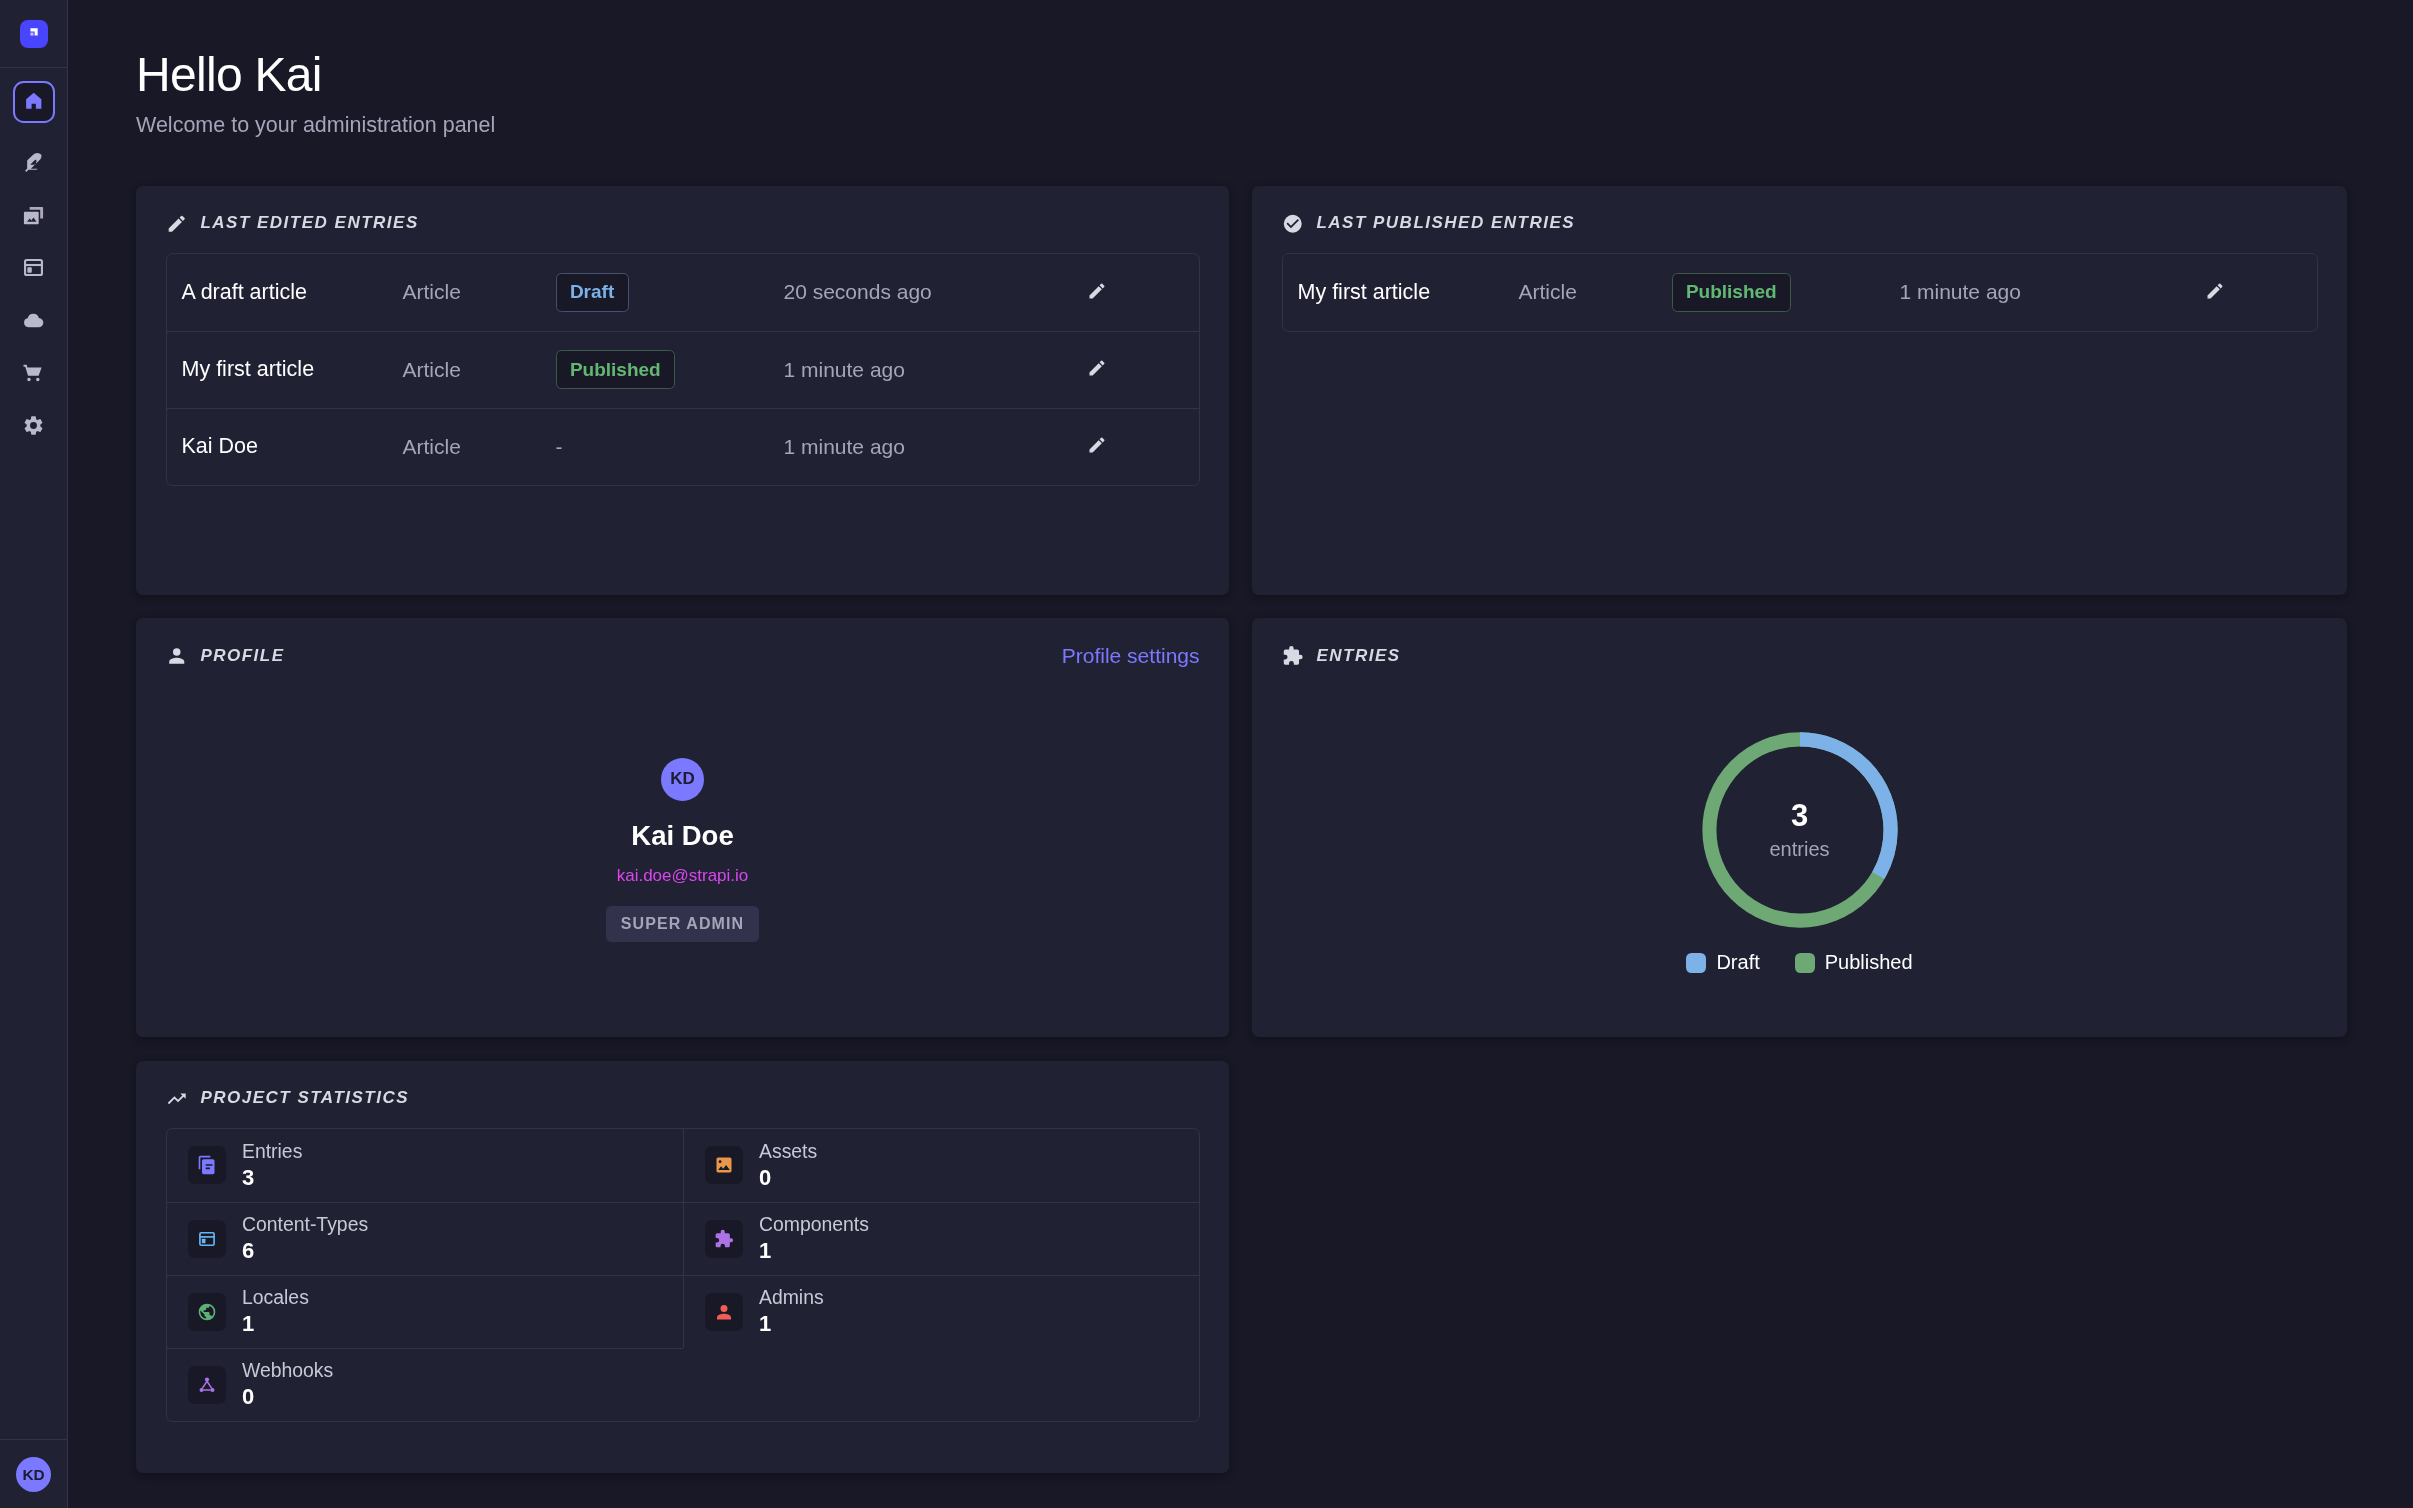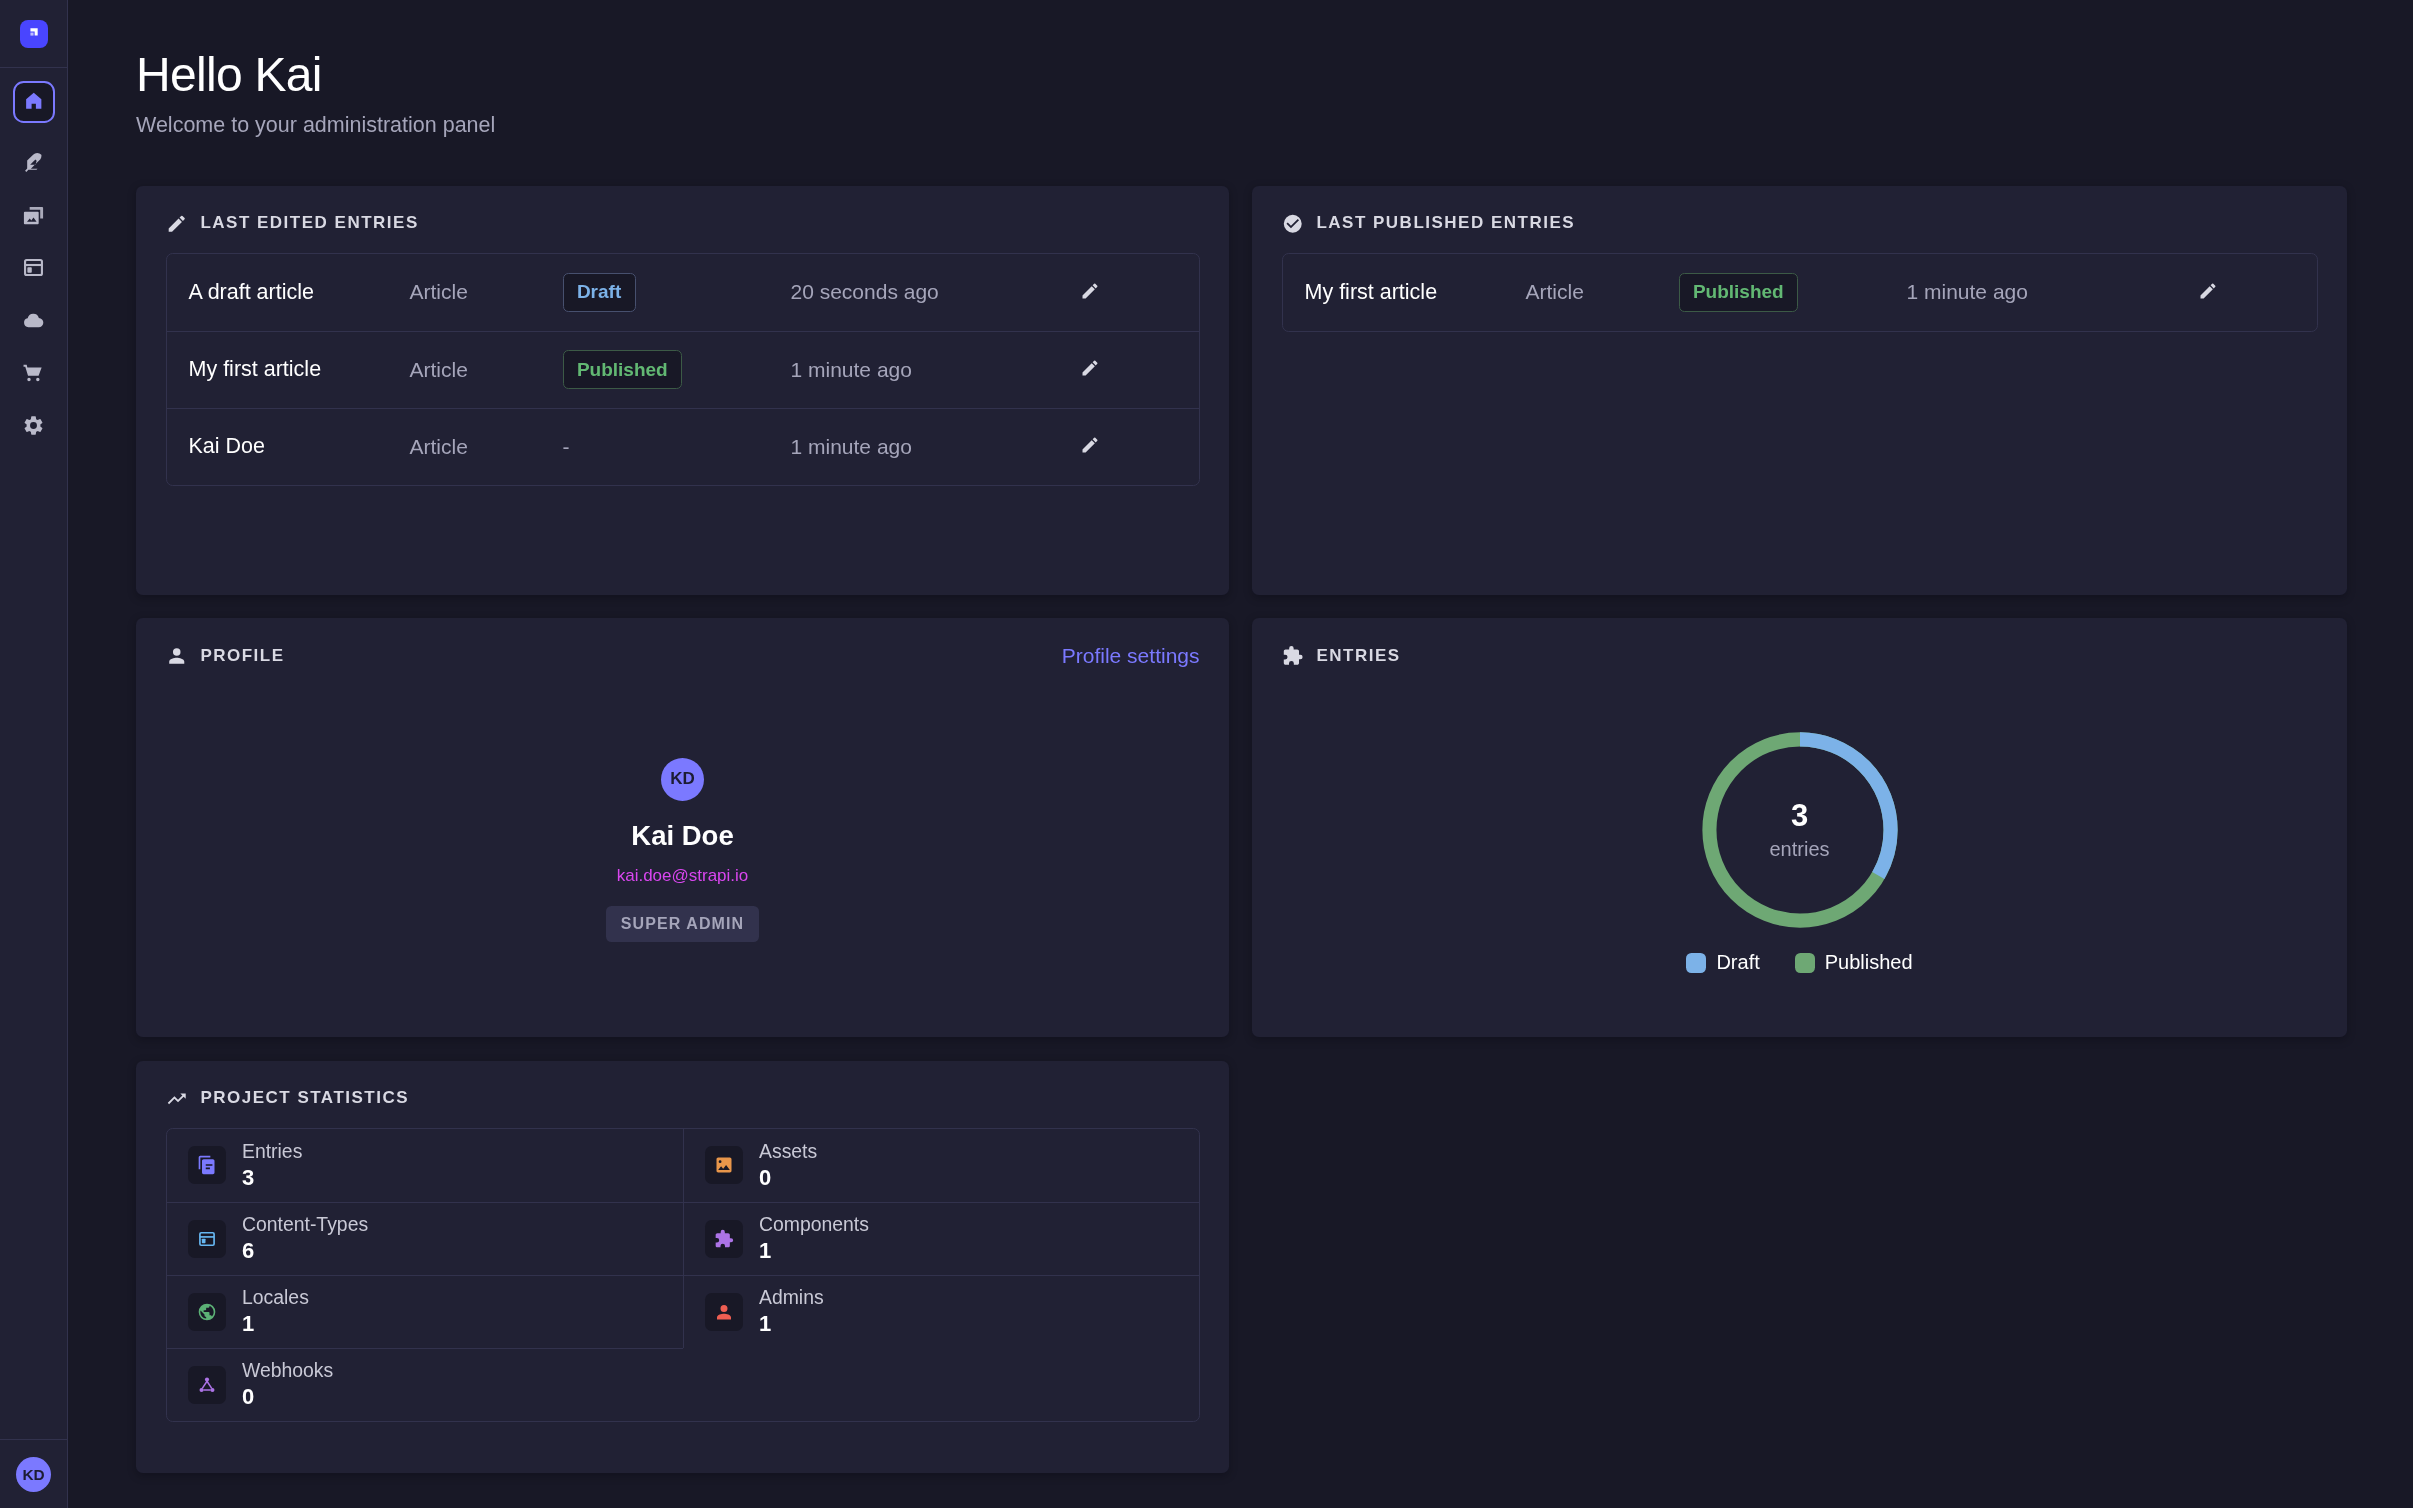--- a/index.html
+++ b/index.html
@@ -58,31 +58,31 @@
   .card {
     background:#212134; border-radius:6.7px;
     box-shadow:0 2.7px 8px rgba(3,3,12,.28);
     padding:23px 29.5px 29.5px;
   }
   .card-header { display:flex; align-items:center; gap:13.4px; height:29.5px; }
   .card-header .hicon { width:21.5px; height:21.5px; color:#d9d9e3; flex-shrink:0; }
   .card-header .hicon svg { width:21.5px; height:21.5px; }
   .card-title {
     font-size:17px; font-weight:bold; letter-spacing:1.5px;
-    color:#d9d9e3; text-transform:uppercase;
+    color:#d9d9e3; text-transform:uppercase;font-style:italic;
   }
   .card-header .spacer { flex:1; }
   .profile-link { font-size:21px; color:#7b79ff; cursor:pointer; text-decoration:none; }
 
   
   .entry-table {
     margin-top:14.7px; border:0.7px solid #32324d; border-radius:6.7px;
     overflow:hidden;
   }
-  .entry-row { display:flex; align-items:center; height:77px; padding:0 22px; }
+  .entry-row { display:flex; align-items:center; height:77px; padding:0 15px; }
   .entry-row + .entry-row { border-top:0.7px solid #32324d; }
   .cell-name  { width:221px; font-size:21.5px; font-weight:500; color:#fff; }
   .cell-kind  { width:153px; font-size:21px; color:#a5a5ba; }
   .cell-status{ width:228px; }
   .cell-time  { flex:1; font-size:21px; color:#a5a5ba; }
   .cell-edit  { width:54px; margin-right:60px; display:flex; justify-content:center; }
   .edit-btn { width:29.5px; height:29.5px; display:flex; align-items:center; justify-content:center;
     background:none; border:none; color:#d9d9e3; cursor:pointer; }
   .edit-btn svg { width:20px; height:20px; }
   .dash { font-size:21px; color:#a5a5ba; }

